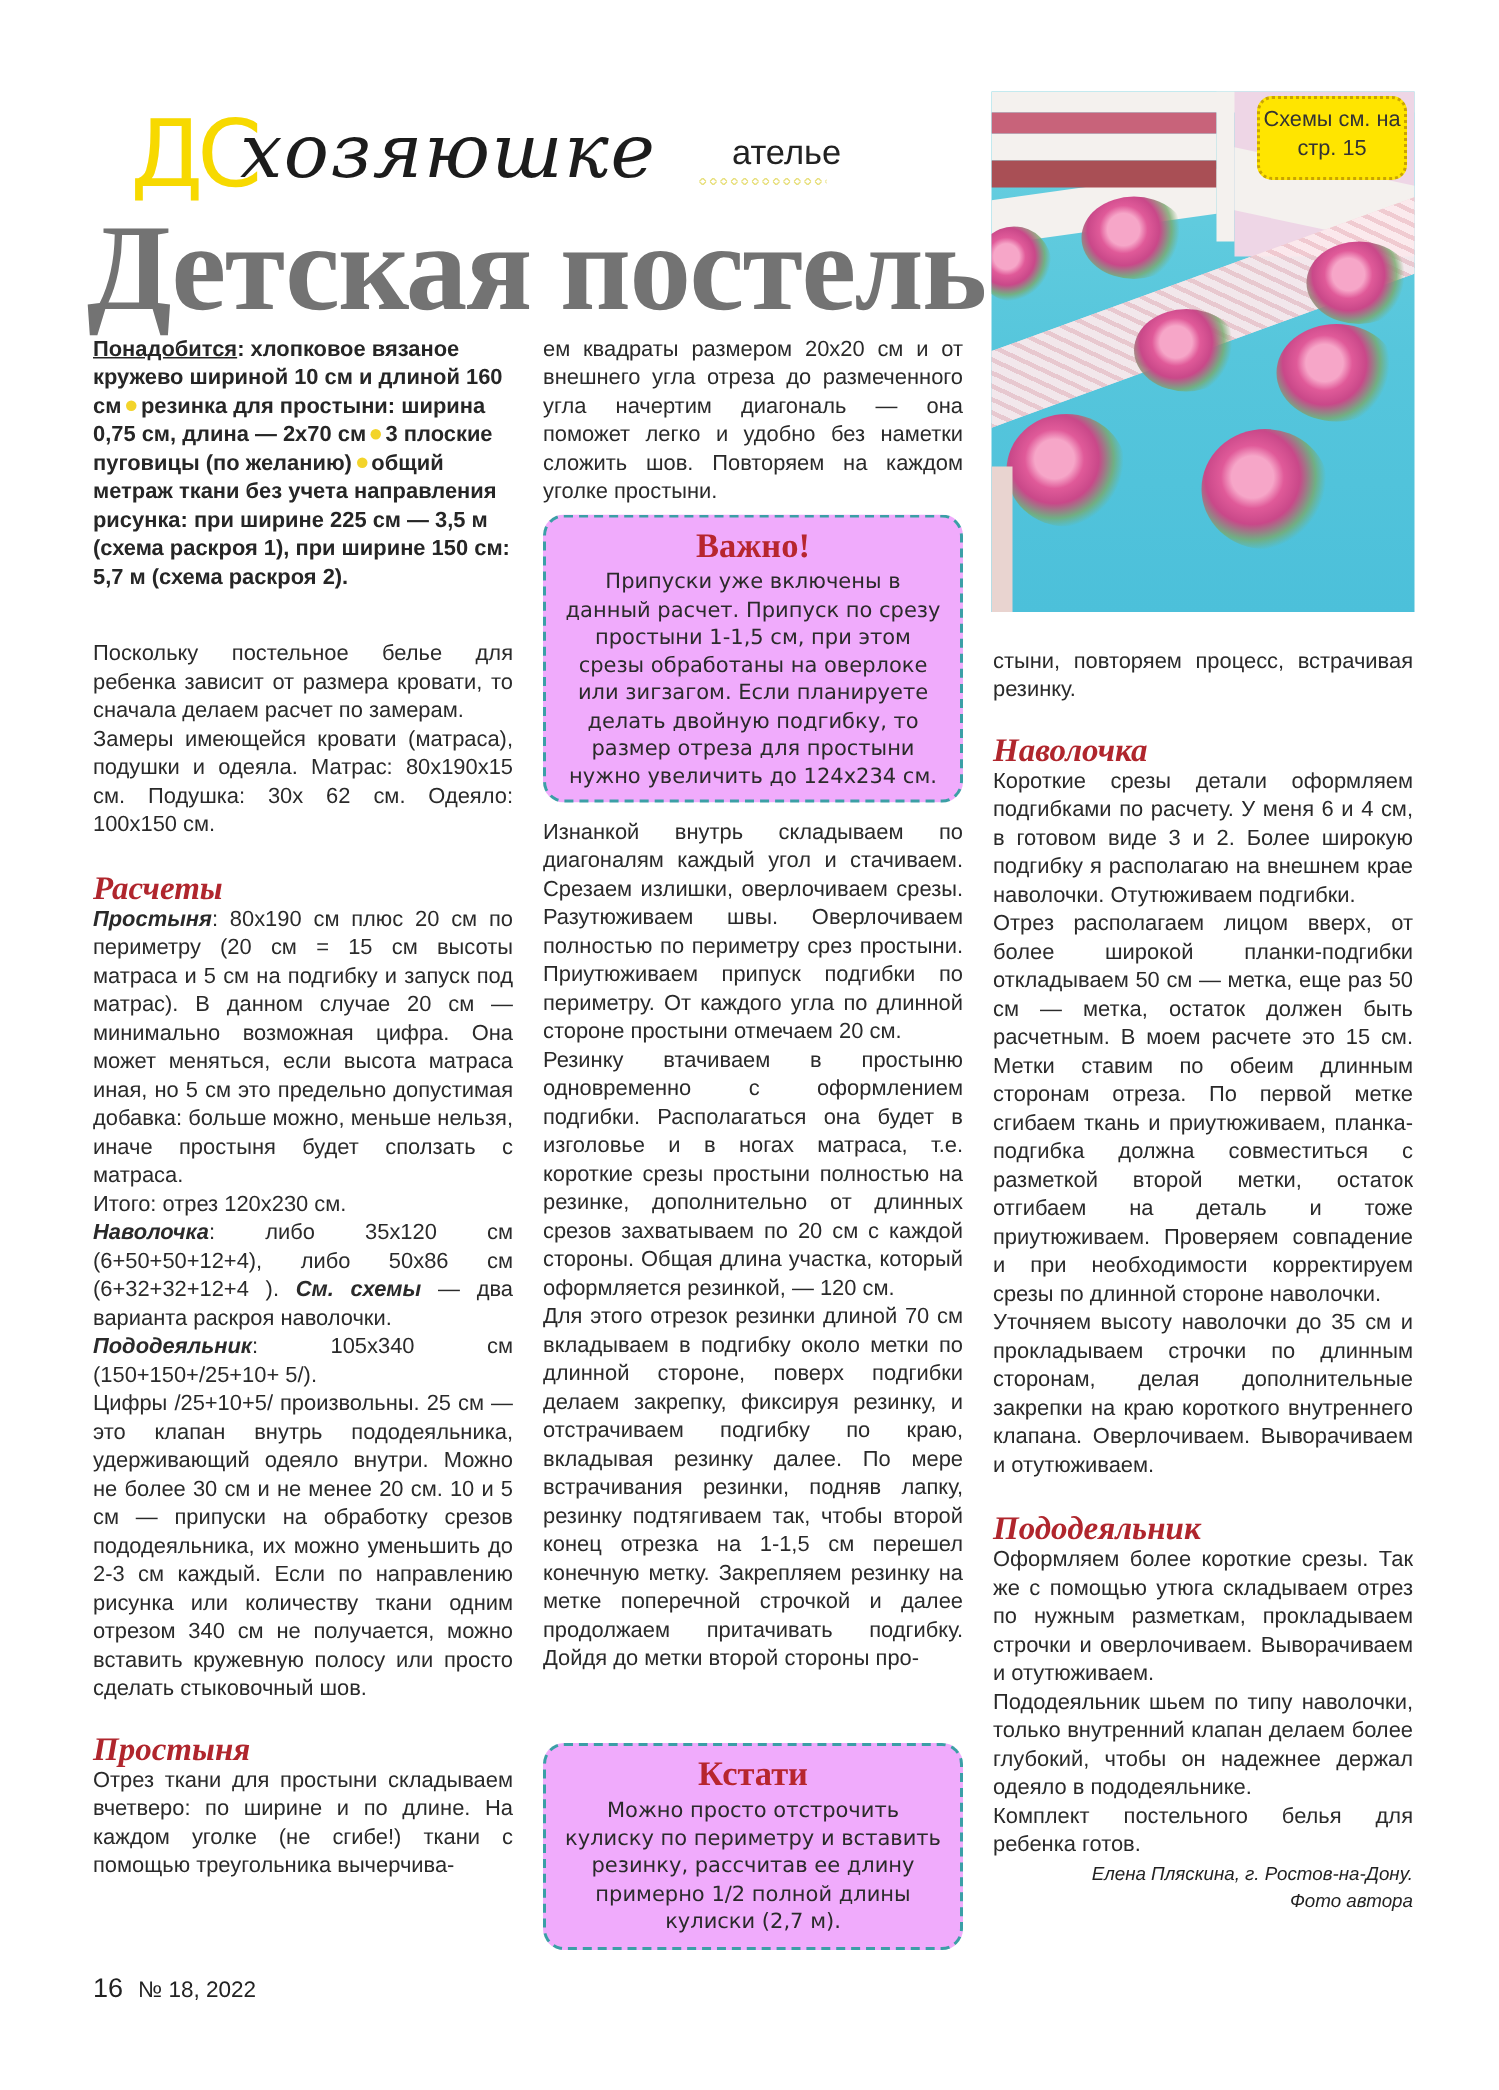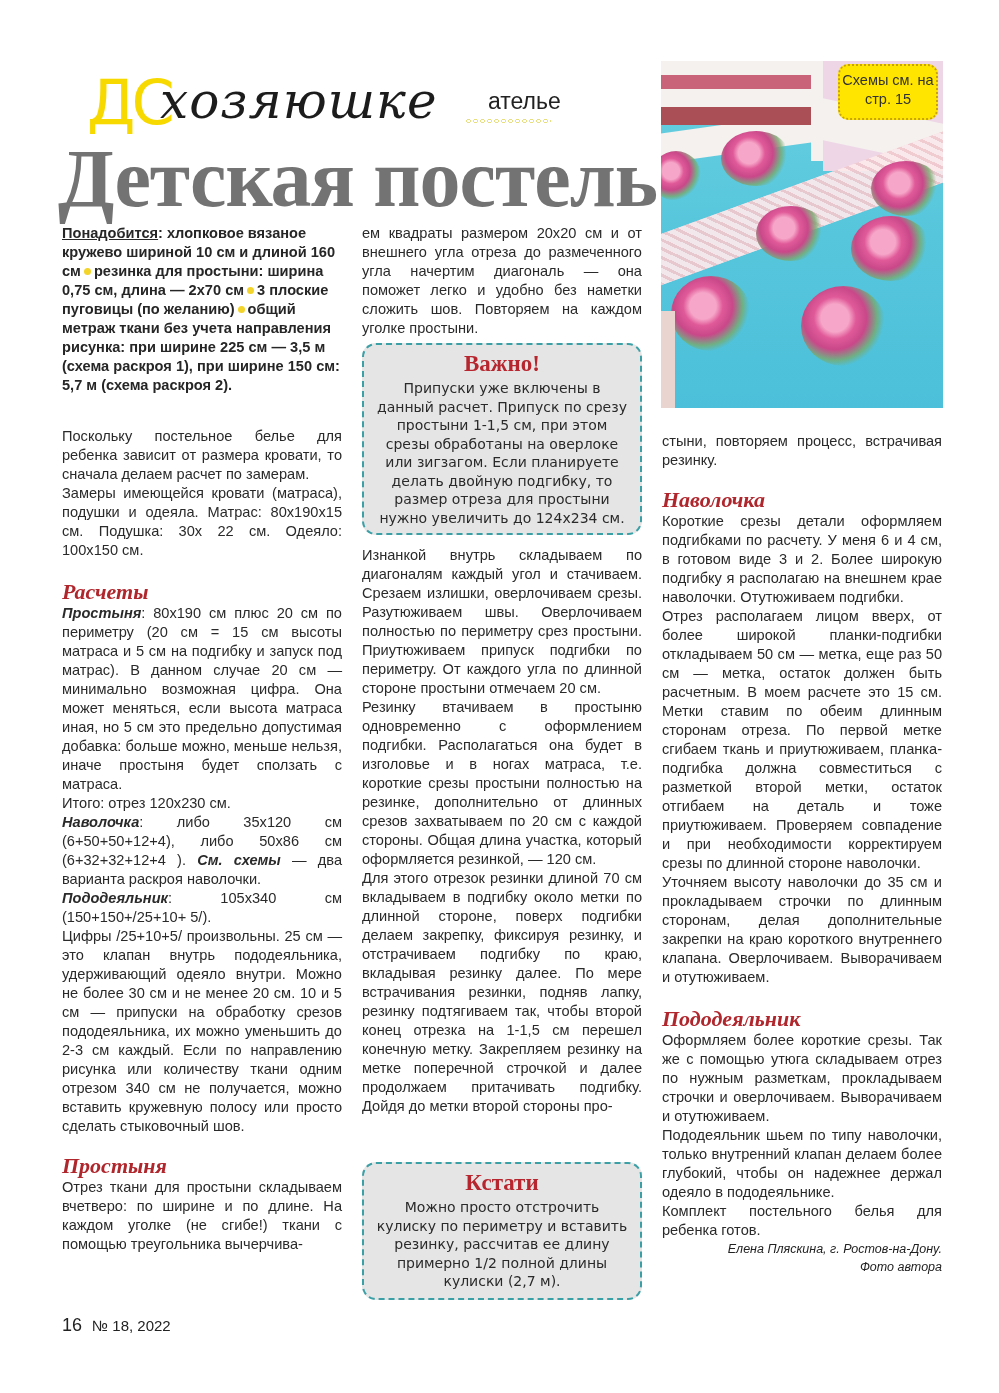--- a/index.html
+++ b/index.html
@@ -45,21 +45,21 @@
   .needs .u { text-decoration: underline; }
   .dot { display: inline-block; width: 7px; height: 7px; border-radius: 50%; background: #f3d42a; margin: 0 3px 2px 3px; vertical-align: middle; }
   .b { font-weight: bold; font-style: italic; }
 
   .sec-h {
     font-family: "Liberation Serif", serif; font-style: italic; font-size: 22px; line-height: 24px;
     color: #b0262d; margin: 12px 0 0 0;
   }
 
   .note {
-    position: absolute; border: 2px dashed #3b9fa6; border-radius: 14px; background: #e5e5e5;
+    position: absolute; border: 2px dashed #3b9fa6; border-radius: 14px; background: #f0abfc;
     font-family: "DejaVu Sans", sans-serif; text-align: center; color: #2a2a2a;
     font-size: 14px; line-height: 18.5px;
   }
   .note-h {
     font-family: "Liberation Serif", serif; font-weight: bold; font-size: 23px; line-height: 26px;
     color: #b7262e; margin: 6px 0 2px 0;
   }
   .note1 { left: 362px; top: 343px; width: 276px; height: 188px; }
   .note2 { left: 362px; top: 1162px; width: 276px; height: 134px; }
 
@@ -97,21 +97,21 @@
 <div class="abs rubric-ds">ДС</div>
 <div class="abs rubric-name">хозяюшке</div>
 <div class="abs rubric-sub">ателье</div>
 <div class="abs rubric-dots"></div>
 <h1 class="abs main-title" style="margin:0">Детская постель</h1>
 
 <div class="col col1">
   <p class="p needs"><span class="u">Понадобится</span><span>: хлопковое вязаное кружево шириной 10 см и длиной 160 см</span><span class="dot"></span><span>резинка для простыни: ширина 0,75 см, длина — 2х70 см</span><span class="dot"></span><span>3 плоские пуговицы (по желанию)</span><span class="dot"></span><span>общий метраж ткани без учета направления рисунка: при ширине 225 см — 3,5 м (схема раскроя 1), при ширине 150 см: 5,7 м (схема раскроя 2).</span></p>
   <div class="gap" style="height:32px"></div>
   <p class="p">Поскольку постельное белье для ребенка зависит от размера кровати, то сначала делаем расчет по замерам.</p>
-  <p class="p">Замеры имеющейся кровати (матраса), подушки и одеяла. Матрас: 80х190х15 см. Подушка: 30х 22 см. Одеяло: 100х150 см.</p>
+  <p class="p">Замеры имеющейся кровати (матраса), подушки и одеяла. Матрас: 80х190х15 см. Подушка: 30х 62 см. Одеяло: 100х150 см.</p>
   <h3 class="sec-h" style="margin-top:20px">Расчеты</h3>
   <p class="p"><span class="b">Простыня</span><span>: 80х190 см плюс 20 см по периметру (20 см = 15 см высоты матраса и 5 см на подгибку и запуск под матрас). В данном случае 20 см — минимально возможная цифра. Она может меняться, если высота матраса иная, но 5 см это предельно допустимая добавка: больше можно, меньше нельзя, иначе простыня будет сползать с матраса.</span></p>
   <p class="p">Итого: отрез 120х230 см.</p>
   <p class="p"><span class="b">Наволочка</span><span>: либо 35х120 см (6+50+50+12+4), либо 50х86 см (6+32+32+12+4 ). </span><span class="b">См. схемы</span><span> — два варианта раскроя наволочки.</span></p>
   <p class="p"><span class="b">Пододеяльник</span><span>: 105х340 см (150+150+/25+10+ 5/).</span></p>
   <p class="p">Цифры /25+10+5/ произвольны. 25 см — это клапан внутрь пододеяльника, удерживающий одеяло внутри. Можно не более 30 см и не менее 20 см. 10 и 5 см — припуски на обработку срезов пододеяльника, их можно уменьшить до 2-3 см каждый. Если по направлению рисунка или количеству ткани одним отрезом 340 см не получается, можно вставить кружевную полосу или просто сделать стыковочный шов.</p>
   <h3 class="sec-h" style="margin-top:18px">Простыня</h3>
   <p class="p">Отрез ткани для простыни складываем вчетверо: по ширине и по длине. На каждом уголке (не сгибе!) ткани с помощью треугольника вычерчива-</p>
 </div>
 

